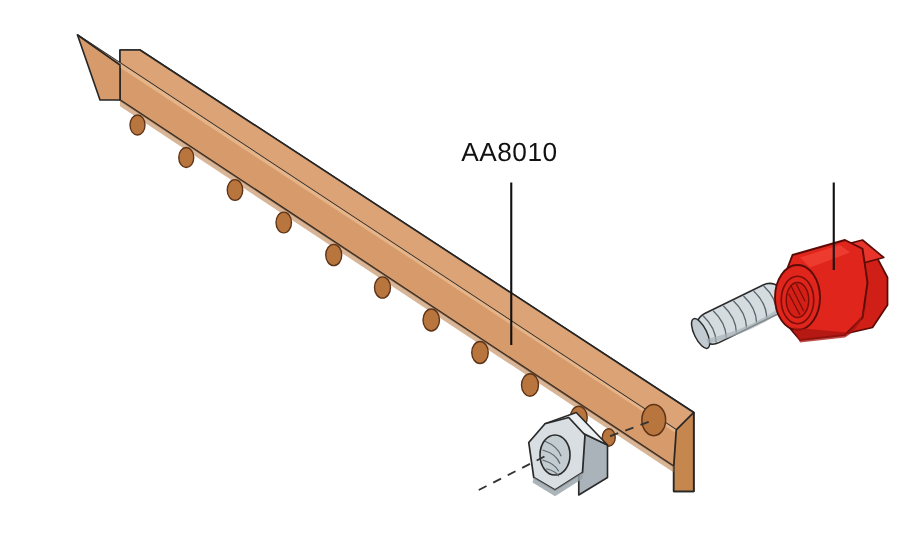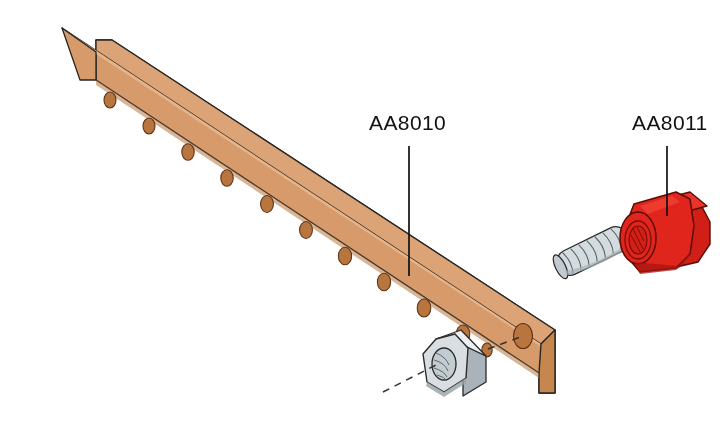--- a/index.html
+++ b/index.html
@@ -114,15 +114,14 @@
     </g>
 
     <line x1="409" y1="146" x2="409" y2="276" stroke="#111111" stroke-width="1.7"></line>
     <line x1="667" y1="146" x2="667" y2="216" stroke="#111111" stroke-width="1.7"></line>
     <line x1="383" y1="392" x2="436" y2="365" stroke="#333333" stroke-width="1.5" stroke-dasharray="7 6"></line>
     <line x1="488" y1="349" x2="523" y2="336" stroke="#333333" stroke-width="1.5" stroke-dasharray="7 6"></line>
   </svg>
 
   <div class="lbl" id="lbl-bar">AA8010</div>
 
-  <div class="lbl" id="lbl-term">AA8011</div>
 
 </div>
 
 </body></html>

